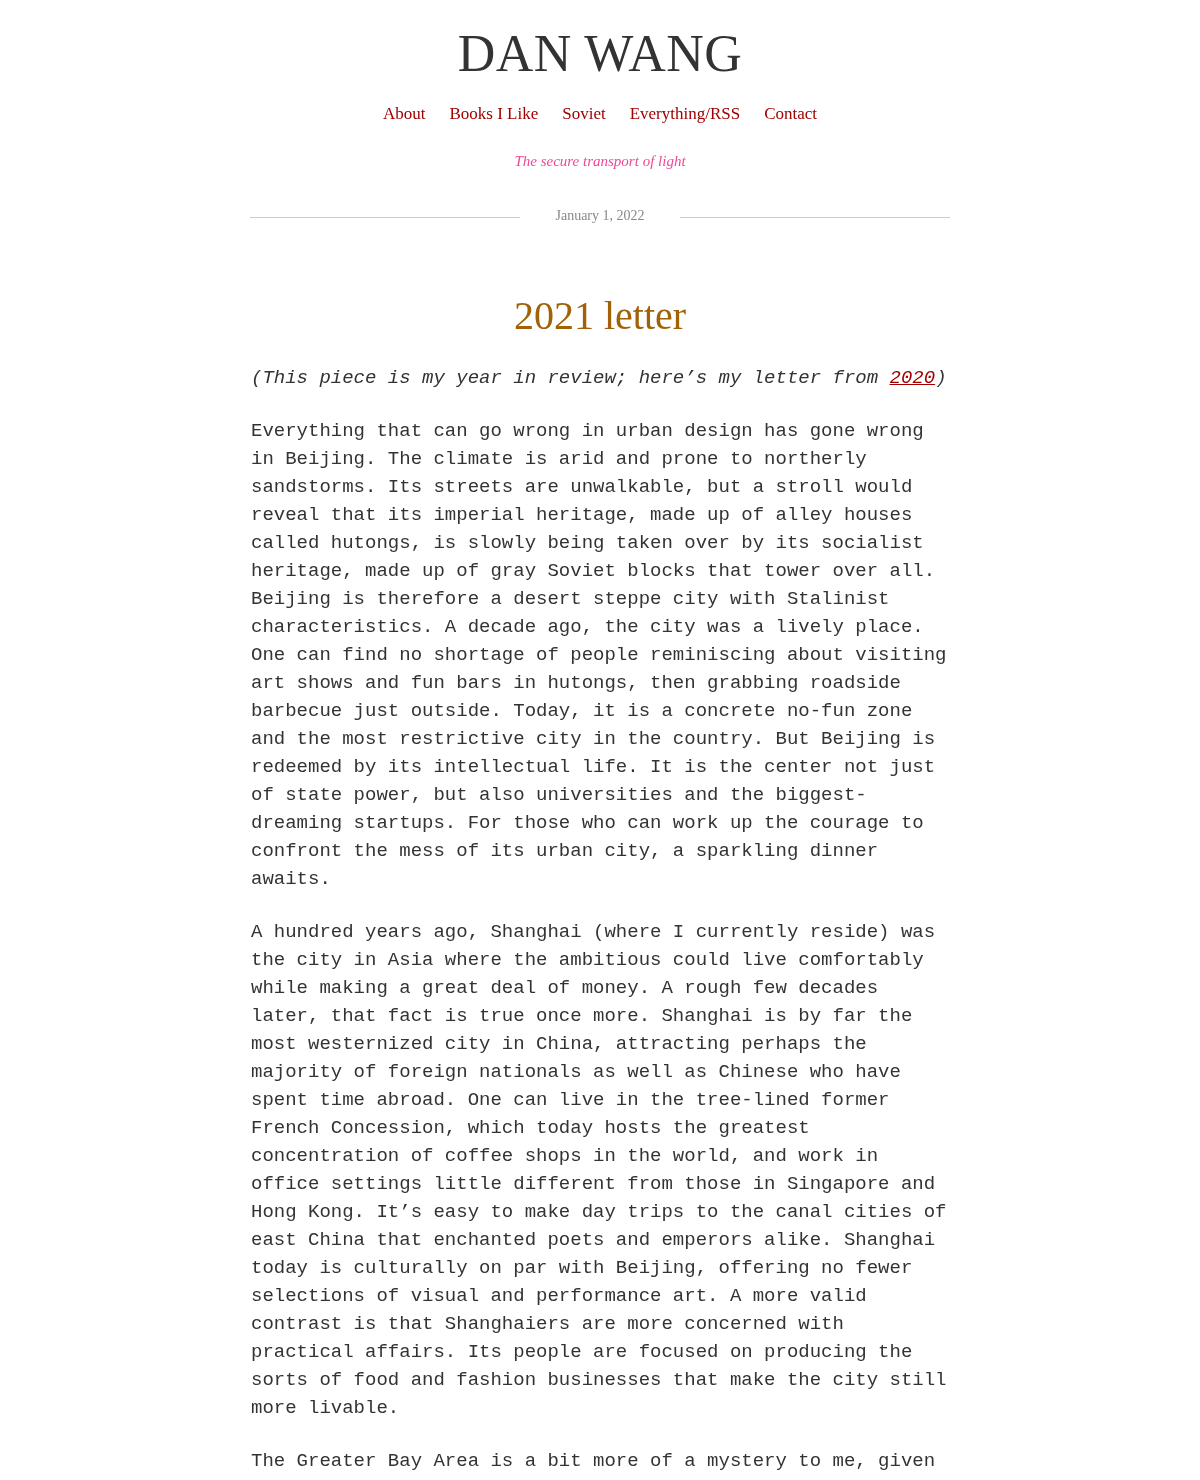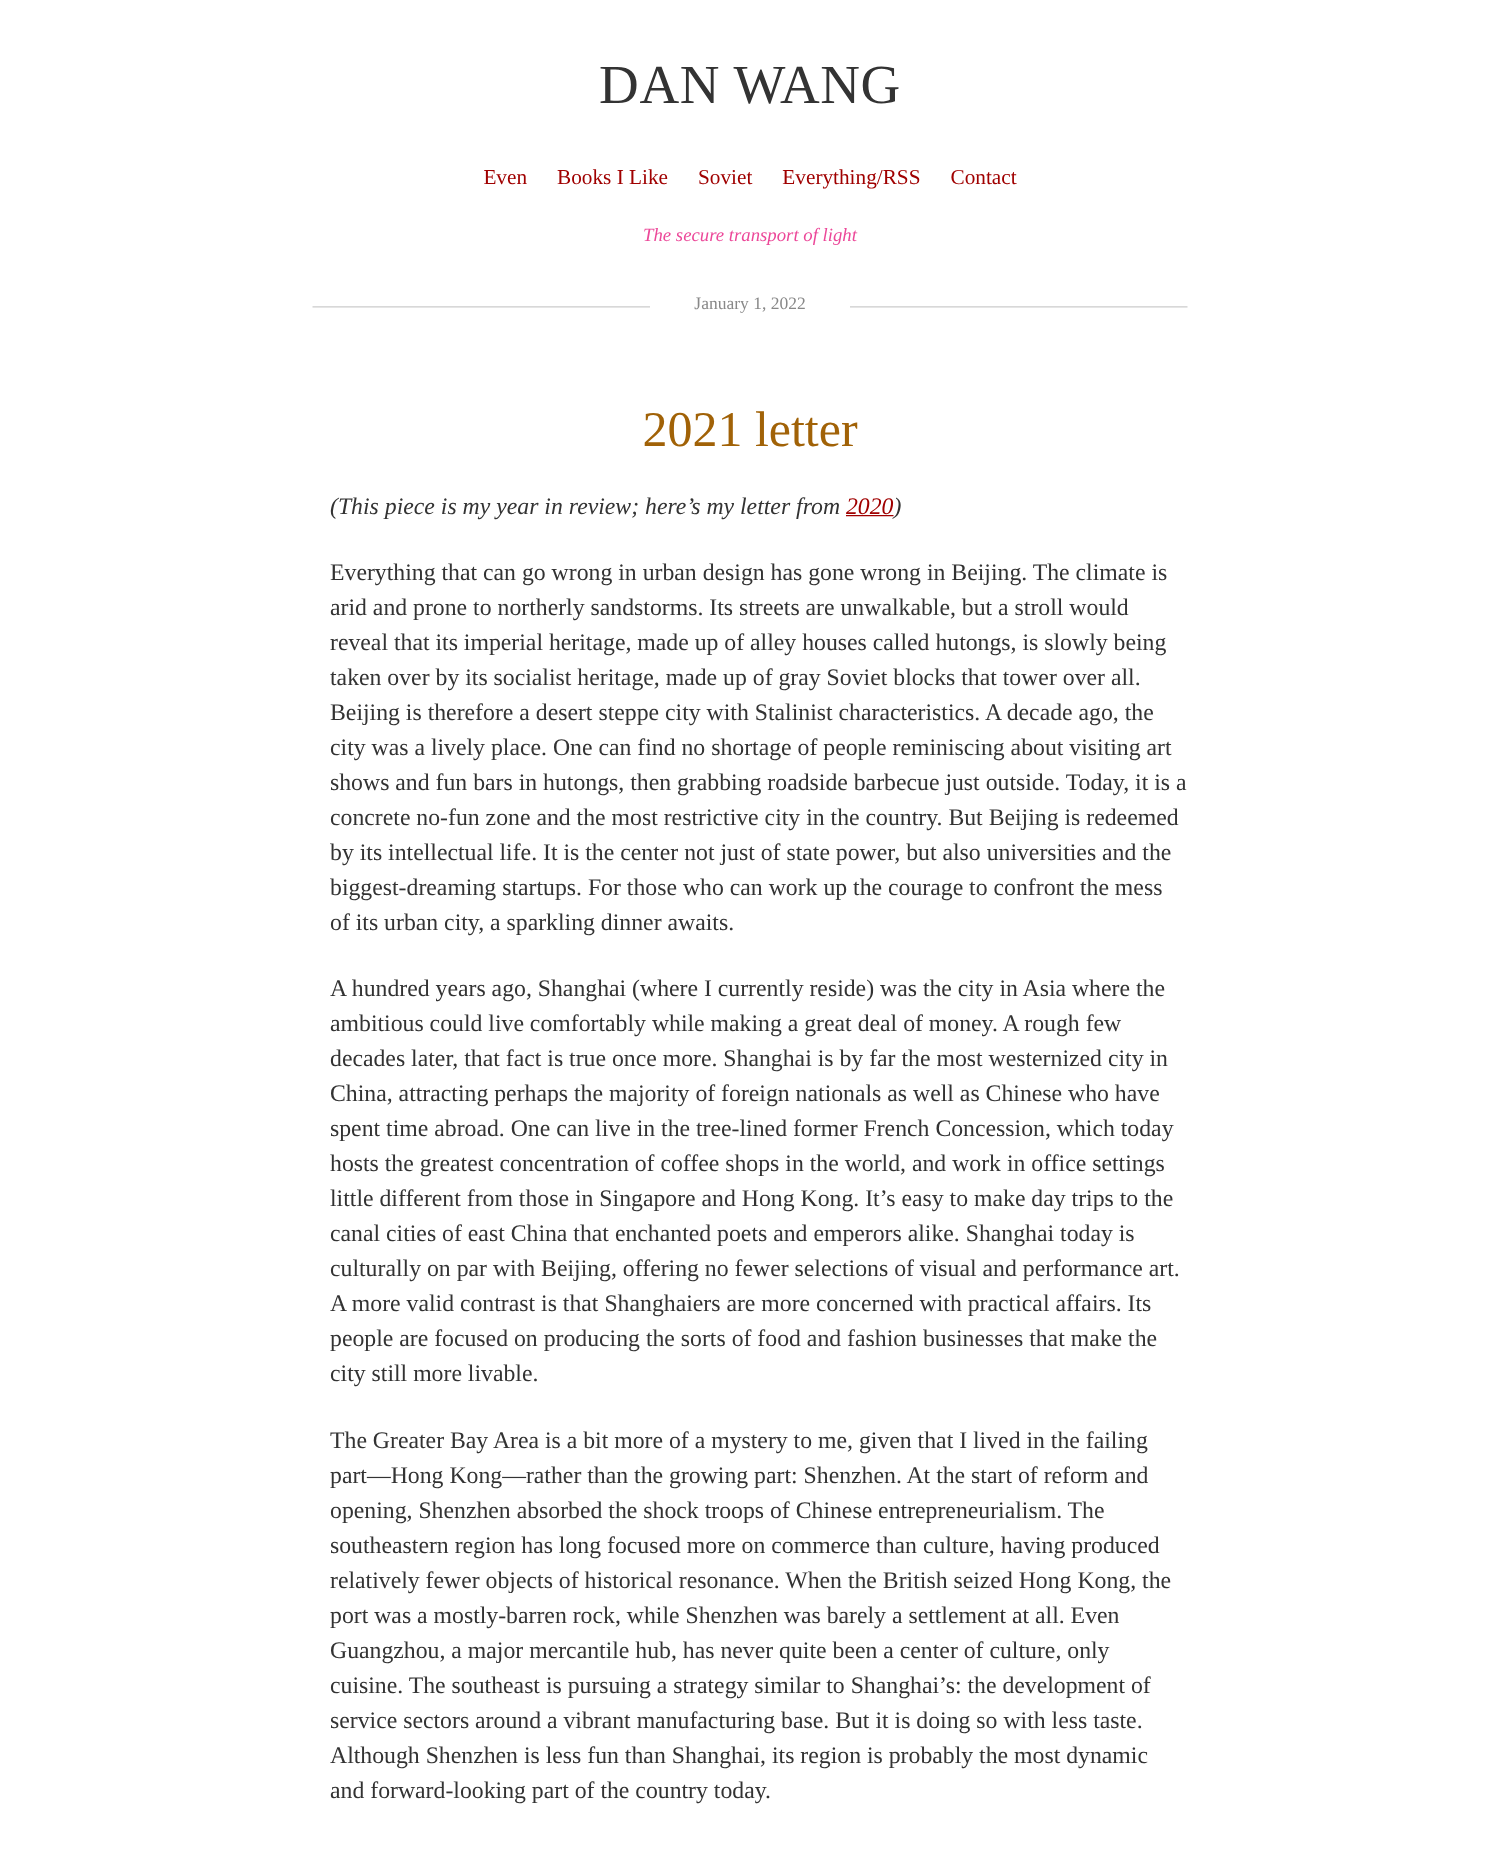--- a/index.html
+++ b/index.html
@@ -17,25 +17,25 @@
     .wrap {
       width: 700px;
       margin: 0 auto;
       position: relative;
     }
     .site-header {
       text-align: center;
     }
     .site-title {
       font-family: "Liberation Serif", serif;
-      font-size: 44px;
+      font-size: 52px;
       font-weight: normal;
       color: #333333;
       letter-spacing: 0.5px;
-      margin: 14px;
+      margin: 0;
       padding-top: 32px;
       line-height: 44px;
       text-decoration: none;
       display: inline-block;
     }
     .nav {
       margin-top: 28px;
       display: flex;
       justify-content: center;
       gap: 24px;
@@ -83,38 +83,39 @@
       line-height: 48px;
     }
     .content {
       margin-top: 24px;
       font-family: "Liberation Serif", serif;
       font-size: 19px;
       line-height: 28px;
       color: #333333;
     }
     .content p {
-      margin: 0 0 25px 14px;
+      margin: 0 0 25px 1px;
+      font-family: Liberation Mono, monospace;
     }
     .content p.intro {
       font-style: italic;
     }
     .content a {
       color: #a00000;
       text-decoration: underline;
     }
   </style>
 </head>
 <body>
 
 <div class="wrap">
   <header class="site-header">
     <a class="site-title">DAN WANG</a>
     <nav class="nav">
-      <a>Even</a>
+      <a>About</a>
       <a>Books I Like</a>
       <a>Soviet</a>
       <a>Everything/RSS</a>
       <a>Contact</a>
     </nav>
     <div class="tagline">The secure transport of light</div>
   </header>
 
   <div class="date-row">
     <div class="rule"></div>

